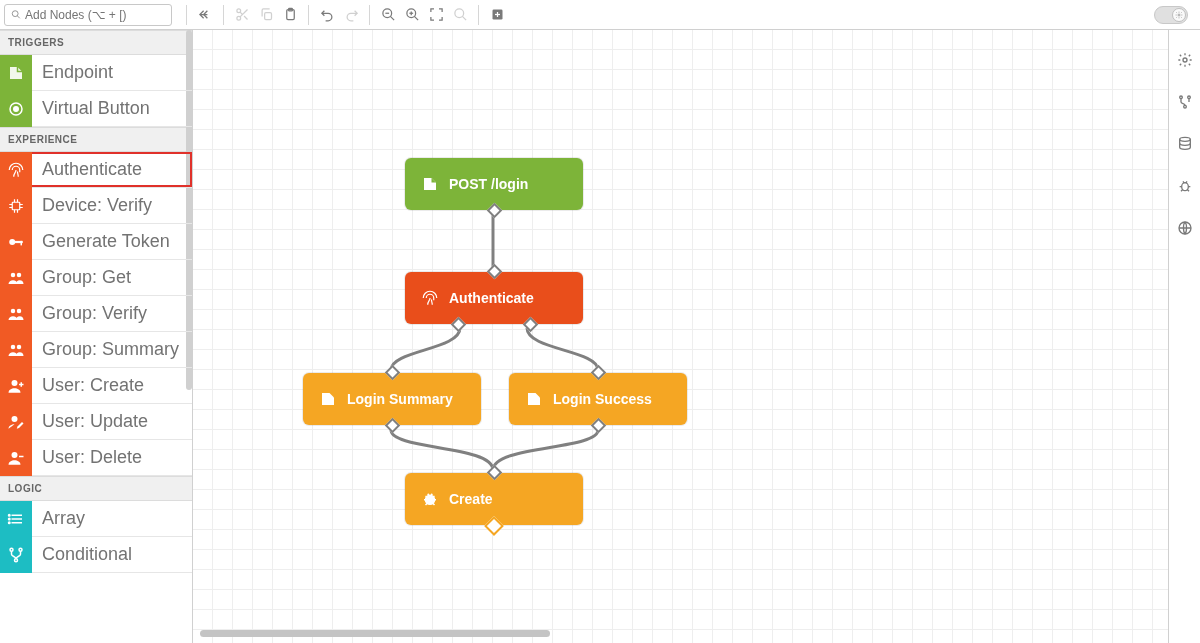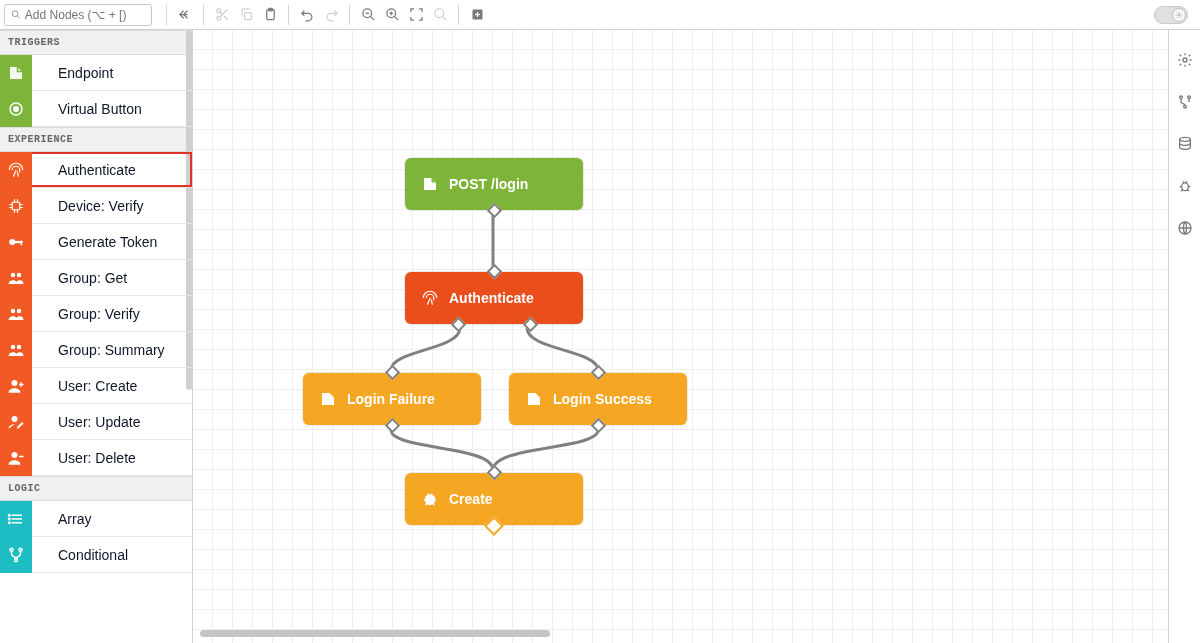--- a/index.html
+++ b/index.html
@@ -1,38 +1,38 @@
 <!DOCTYPE html>
 <html><head>
 <meta charset="utf-8">
 <style>
 * { margin: 0; padding: 0; box-sizing: border-box; }
 body { font-family: -apple-system, BlinkMacSystemFont, "Segoe UI", Helvetica, Arial, sans-serif; font-size: 14px; color: #333; background: #fff; width: 1200px; height: 643px; overflow: hidden; position: relative; }
 
 
 .toolbar { height: 30px; display: flex; align-items: center; border-bottom: 1px solid #d0d0d0; padding: 0 4px; gap: 0; background: #fff; }
-.tb-search { display: flex; align-items: center; height: 22px; border: 1px solid #c8c8c8; border-radius: 3px; padding: 0 6px; width: 148px; margin-right: 8px; }
+.tb-search { display: flex; align-items: center; height: 22px; border: 1px solid #c8c8c8; border-radius: 3px; padding: 0 6px; width: 168px; margin-right: 8px; }
 .tb-search svg { width: 11px; height: 11px; margin-right: 4px; opacity: .6; }
 .tb-search input { border: none; outline: none; font-size: 12px; width: 100%; color: #666; }
 .tb-sep { width: 1px; height: 20px; background: #d6d6d6; margin: 0 6px; }
 .tb-btn { width: 24px; height: 24px; display: flex; align-items: center; justify-content: center; color: #7a7a7a; cursor: pointer; border-radius: 3px; }
 .tb-btn.disabled { opacity: .35; cursor: default; }
 .tb-btn svg { width: 15px; height: 15px; }
 .tb-spacer { flex: 1; }
 .toggle { width: 34px; height: 18px; border-radius: 9px; background: #e0e0e0; position: relative; margin-right: 8px; border: 1px solid #c8c8c8; }
 .toggle .knob { position: absolute; right: 1px; top: 1px; width: 14px; height: 14px; border-radius: 50%; background: #fafafa; border: 1px solid #bfbfbf; display: flex; align-items: center; justify-content: center; }
 .toggle svg { width: 8px; height: 8px; opacity: .6; }
 
 
 .main { display: flex; height: 613px; }
 .palette { width: 193px; border-right: 1px solid #d0d0d0; background: #fff; overflow-y: auto; position: relative; }
-.palette-header { background: #f0f0f0; font-size: 10px; font-weight: 600; letter-spacing: .5px; color: #666; padding: 6px 8px; border-bottom: 1px solid #dcdcdc; border-top: 1px solid #dcdcdc; font-family: Liberation Mono, monospace; }
+.palette-header { background: #f0f0f0; font-size: 10px; font-weight: 600; letter-spacing: .5px; color: #666; padding: 6px 8px; border-bottom: 1px solid #dcdcdc; border-top: 1px solid #dcdcdc; font-family: Liberation Sans, sans-serif; }
 .palette-item { display: flex; align-items: center; height: 36px; border-bottom: 1px solid #e6e6e6; cursor: grab; position: relative; }
 .palette-item .icon { width: 32px; height: 36px; display: flex; align-items: center; justify-content: center; color: #fff; }
-.palette-item .label { padding-left: 26px; font-size: 14px; color: #0f172a; }
+.palette-item .label { padding-left: 10px; font-size: 18px; color: #737373; }
 .palette-item.highlighted { box-shadow: inset 0 0 0 2px #e0312a; }
 .ic-green { background: #7db439; }
 .ic-orange { background: #f15a24; }
 .ic-teal { background: #1dbdc3; }
 .palette-item svg { width: 18px; height: 18px; }
 
 .canvas { flex: 1; position: relative; background-color: #fff; background-image: linear-gradient(#eee 1px, transparent 1px), linear-gradient(90deg, #eee 1px, transparent 1px); background-size: 20px 20px; background-position: -1px -1px; overflow: auto; }
 
 svg.conn { position: absolute; overflow: visible; pointer-events: none; }
 .node { position: absolute; border-radius: 6px; color: #fff; display: flex; align-items: center; padding: 4px 16px; font-weight: 600; box-shadow: 0 0 0 1px rgba(0,0,0,.08); }
@@ -324,21 +324,21 @@
       <span>Authenticate</span>
       <div class="port center-t"></div>
       <div class="port left-b"></div>
       <div class="port right-b"></div>
     </div>
 
     <div class="node orange" style="left:110px; top:343px; width:178px; height:52px">
       <svg viewBox="0 0 24 24" fill="#fff">
           <path d="M4 4h10l6 6v10H4z"></path>
         </svg>
-      <span>Login Failure</span>
+      <span>Login Summary</span>
       <div class="port center-t"></div>
       <div class="port center-b"></div>
     </div>
 
     <div class="node orange" style="left:316px; top:343px; width:178px; height:52px">
       <svg viewBox="0 0 24 24" fill="#fff">
           <path d="M4 4h10l6 6v10H4z"></path>
         </svg>
       <span>Login Success</span>
       <div class="port center-t"></div>

